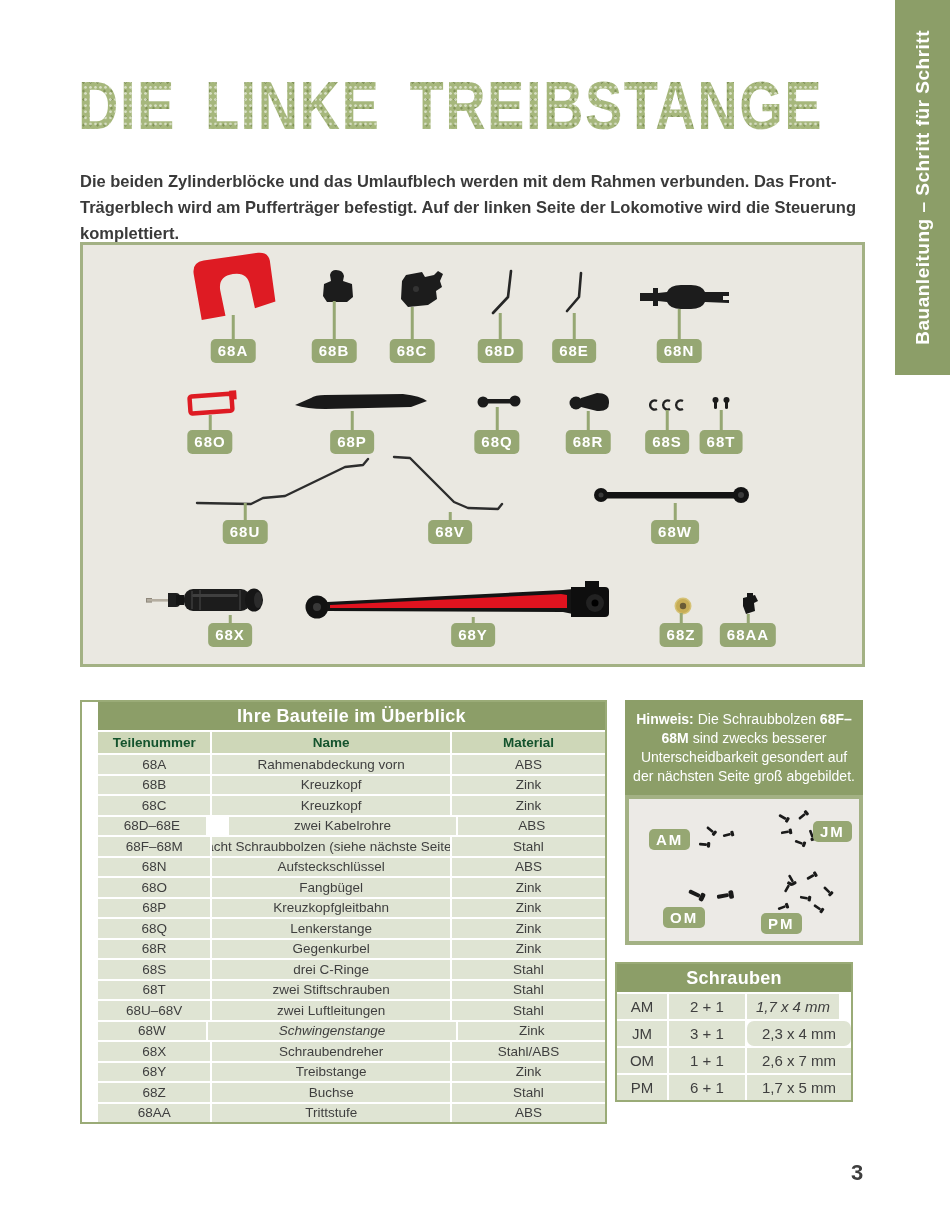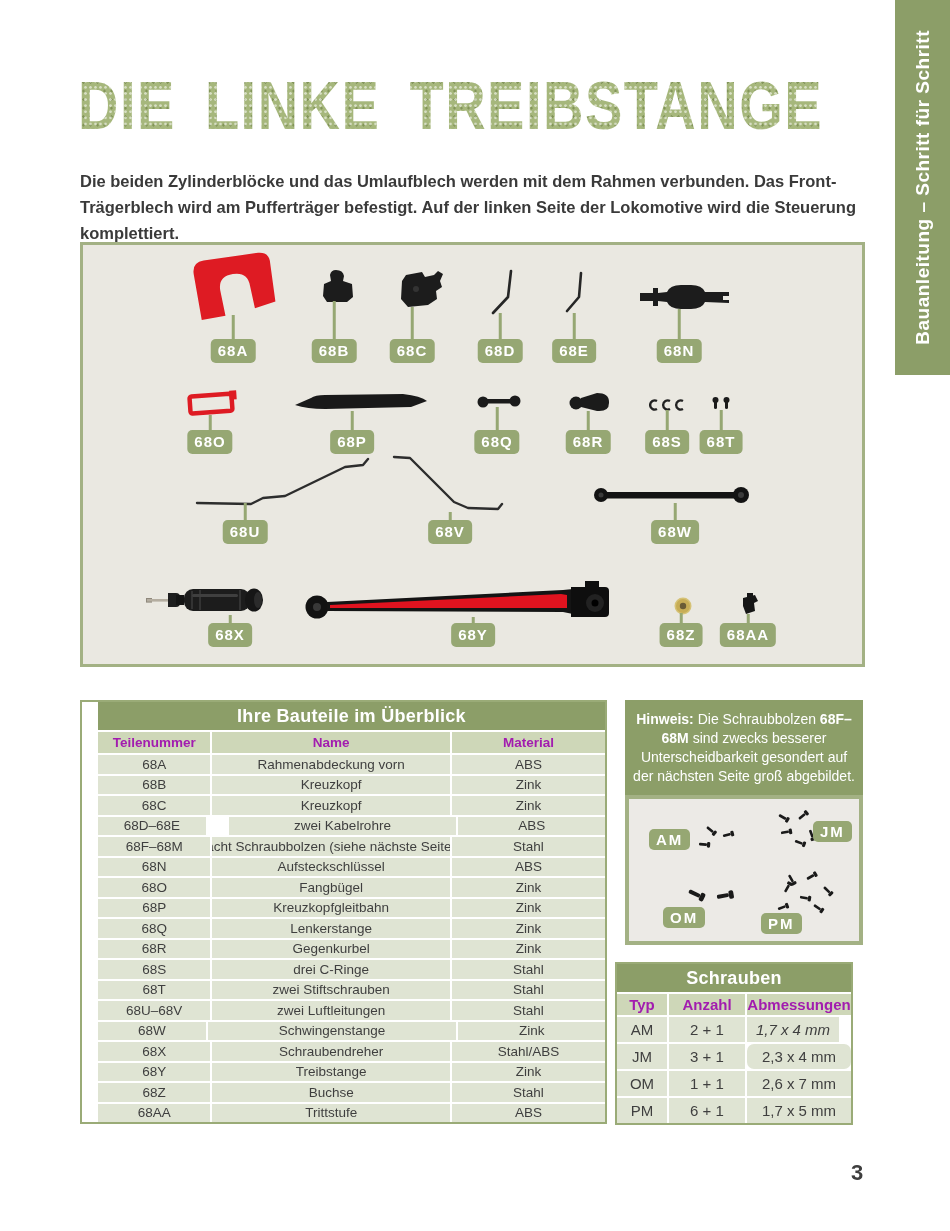--- a/index.html
+++ b/index.html
@@ -34,21 +34,21 @@
   
   .dtable{position:absolute;border:2px solid var(--table_border);background:#fff;box-sizing:border-box;}
   .ptable{left:80px;top:700px;width:527px;padding-left:16px;}
   .stable{left:615px;top:962px;width:238px;}
   .tbar{background:var(--green);color:#fff;font-weight:bold;font-size:18px;text-align:center;
         height:28px;line-height:29px;letter-spacing:.3px;}
   .trow{display:flex;margin-top:2px;}
   .trow>div{text-align:center;color:#3f3f3f;display:flex;align-items:center;justify-content:center;
         background:var(--row_bg);overflow:hidden;white-space:nowrap;}
   .trow>div+div{margin-left:2px;}
-  .trow.thead>div{background:var(--thead_bg);font-weight:bold;color:#a21caf;}
+  .trow.thead>div{background:var(--thead_bg);font-weight:bold;color:#14532d;}
   .ptable .trow>div{font-size:13.5px;}
   .stable .trow>div{font-size:15px;}
   
   .hinweis{position:absolute;left:625px;top:700px;width:238px;box-sizing:border-box;
            background:var(--green);color:#fff;padding:10px 8px;text-align:center;
            font-size:14px;line-height:19px;}
   .hinweis b{font-weight:bold;}
   
   .screws{position:absolute;left:625px;top:795px;width:238px;height:150px;background:#eceae6;
           border:4px solid var(--photo_border);box-sizing:border-box;}
@@ -284,21 +284,21 @@
         <div style="width: 245px; height: 18.5px;">zwei Stiftschrauben</div>
         <div style="width: 158px; height: 18.5px;">Stahl</div>
       </div>
       <div class="trow">
         <div style="width: 116px; height: 18.5px;">68U–68V</div>
         <div style="width: 245px; height: 18.5px;">zwei Luftleitungen</div>
         <div style="width: 158px; height: 18.5px;">Stahl</div>
       </div>
       <div class="trow">
         <div style="width: 116px; height: 18.5px;">68W</div>
-        <div style="width: 268px; height: 18.5px;">Schwingenstange</div>
+        <div style="width: 268px; height: 18.5px; font-style: italic;">Schwingenstange</div>
         <div style="width: 158px; height: 18.5px;">Zink</div>
       </div>
       <div class="trow">
         <div style="width: 116px; height: 18.5px;">68X</div>
         <div style="width: 245px; height: 18.5px;">Schraubendreher</div>
         <div style="width: 158px; height: 18.5px;">Stahl/ABS</div>
       </div>
       <div class="trow">
         <div style="width: 116px; height: 18.5px;">68Y</div>
         <div style="width: 245px; height: 18.5px;">Treibstange</div>
@@ -392,25 +392,20 @@
         </g>
       </svg>
   <div class="badge2" style="left: 20px; top: 30px;">AM</div>
       <div class="badge2" style="left: 184px; top: 22px;">JM</div>
       <div class="badge2" style="left: 34px; top: 108px;">OM</div>
       <div class="badge2" style="left: 132px; top: 114px;">PM</div>
     </div>
 
   <div class="dtable stable">
       <div class="tbar">Schrauben</div>
-      <div class="trow thead">
-        <div style="width: 50px; height: 21px;">Typ</div>
-        <div style="width: 76px; height: 21px;">Anzahl</div>
-        <div style="width: 104px; height: 21px;">Abmessungen</div>
-      </div>
       <div class="trow">
         <div style="width: 50px; height: 25px;">AM</div>
         <div style="width: 76px; height: 25px;">2 + 1</div>
         <div style="width: 92px; height: 25px; font-style: italic;">1,7 x 4 mm</div>
       </div>
       <div class="trow">
         <div style="width: 50px; height: 25px;">JM</div>
         <div style="width: 76px; height: 25px;">3 + 1</div>
         <div style="width: 104px; height: 25px; border-radius: 7px;">2,3 x 4 mm</div>
       </div>

